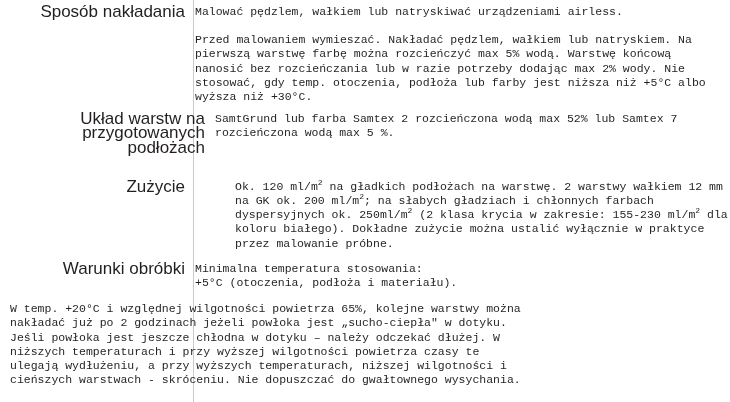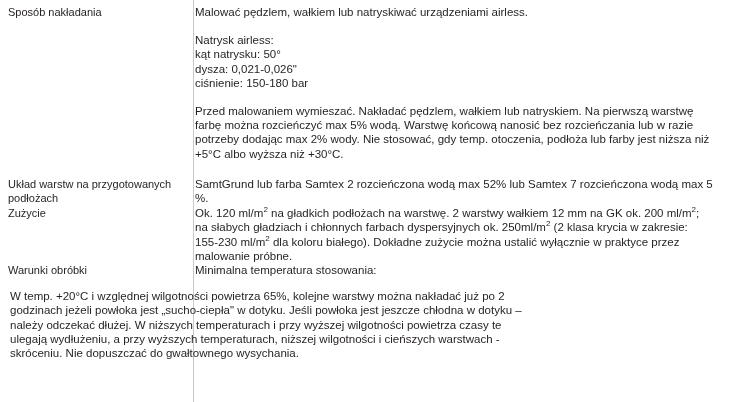--- a/index.html
+++ b/index.html
@@ -33,74 +33,69 @@
     padding-top: 5px;
   }
   .row {
     display: flex;
     align-items: flex-start;
   }
   .label-cell {
     width: 185px;
     min-width: 185px;
     padding-right: 0px;
-    text-align: left;
-    font-size: 11px;
+    text-align: right;
+    font-size: 17px;
     line-height: 14.2px;
     color: #231f20;
     padding-left: 8px;
     box-sizing: border-box;
   }
   .value-cell {
     padding-left: 10px;
     font-size: 11.5px;
     line-height: 14.2px;
     color: #231f20;
     width: 528px;
     box-sizing: border-box;
   }
   .para {
     margin: 0;
+    font-family: Liberation Mono, monospace;
   }
   .gap-para {
     margin-top: 14px;
   }
   .strong {
     font-weight: bold;
   }
   sup {
     font-size: 8px;
     line-height: 0;
     vertical-align: super;
   }
   .r1 .label-cell { padding-top: 0px; }
-  .r2 { margin-top: 16px; }
-  .r3 { margin-top: 1px; }
-  .r4 { }
+  .r2 { margin-top: 8px; padding-left: 20px; }
+  .r3 { margin-top: 25px; gap: 40px; }
+  .r4 { margin-top: 11px; }
   .r5 { margin-top: 12px; }
 </style>
 </head>
 <body>
 
 <div class="sheet">
 
   <div class="divider"></div>
 
   <div class="rows">
 
     <div class="row r1">
       <div class="label-cell">Sposób nakładania</div>
       <div class="value-cell">
         <p class="para">Malować pędzlem, wałkiem lub natryskiwać urządzeniami airless.</p>
-        <p class="para gap-para">
-          <span>Natrysk airless:</span><br>
-          <span>kąt natrysku: 50°</span><br>
-          <span>dysza: 0,021-0,026"</span><br>
-          <span>ciśnienie: 150-180 bar</span>
-        </p>
         <p class="para gap-para">Przed malowaniem wymieszać. Nakładać pędzlem, wałkiem lub natryskiem. Na pierwszą warstwę farbę można rozcieńczyć max 5% wodą. Warstwę końcową nanosić bez rozcieńczania lub w razie potrzeby dodając max 2% wody. Nie stosować, gdy temp. otoczenia, podłoża lub farby jest niższa niż +5°C albo wyższa niż +30°C.</p>
       </div>
     </div>
 
     <div class="row r2">
       <div class="label-cell">Układ warstw na przygotowanych podłożach</div>
       <div class="value-cell">
         <p class="para">SamtGrund lub farba Samtex 2 rozcieńczona wodą max 52% lub Samtex 7 rozcieńczona wodą max 5 %.</p>
       </div>
     </div>
@@ -110,20 +105,21 @@
       <div class="value-cell">
         <p class="para"><span>Ok. 120 ml/m</span><sup>2</sup><span> na gładkich podłożach na warstwę. 2 warstwy wałkiem 12 mm na GK ok. 200 ml/m</span><sup>2</sup><span>; na słabych gładziach i chłonnych farbach dyspersyjnych ok. 250ml/m</span><sup>2</sup><span> (2 klasa krycia w zakresie: 155-230 ml/m</span><sup>2</sup><span> dla koloru białego). Dokładne zużycie można ustalić wyłącznie w praktyce przez malowanie próbne.</span></p>
       </div>
     </div>
 
     <div class="row r4">
       <div class="label-cell">Warunki obróbki</div>
       <div class="value-cell">
         <p class="para">
           <span>Minimalna temperatura stosowania:</span><br>
+          <span>+5°C (otoczenia, podłoża i materiału).</span>
         </p>
       </div>
     </div>
 
     <div class="row r5">
       <div class="value-cell">
         <p class="para">W temp. +20°C i względnej wilgotności powietrza 65%, kolejne warstwy można nakładać już po 2 godzinach jeżeli powłoka jest „sucho-ciepła" w dotyku. Jeśli powłoka jest jeszcze chłodna w dotyku – należy odczekać dłużej. W niższych temperaturach i przy wyższej wilgotności powietrza czasy te ulegają wydłużeniu, a przy wyższych temperaturach, niższej wilgotności i cieńszych warstwach - skróceniu. Nie dopuszczać do gwałtownego wysychania.</p>
       </div>
     </div>
 

